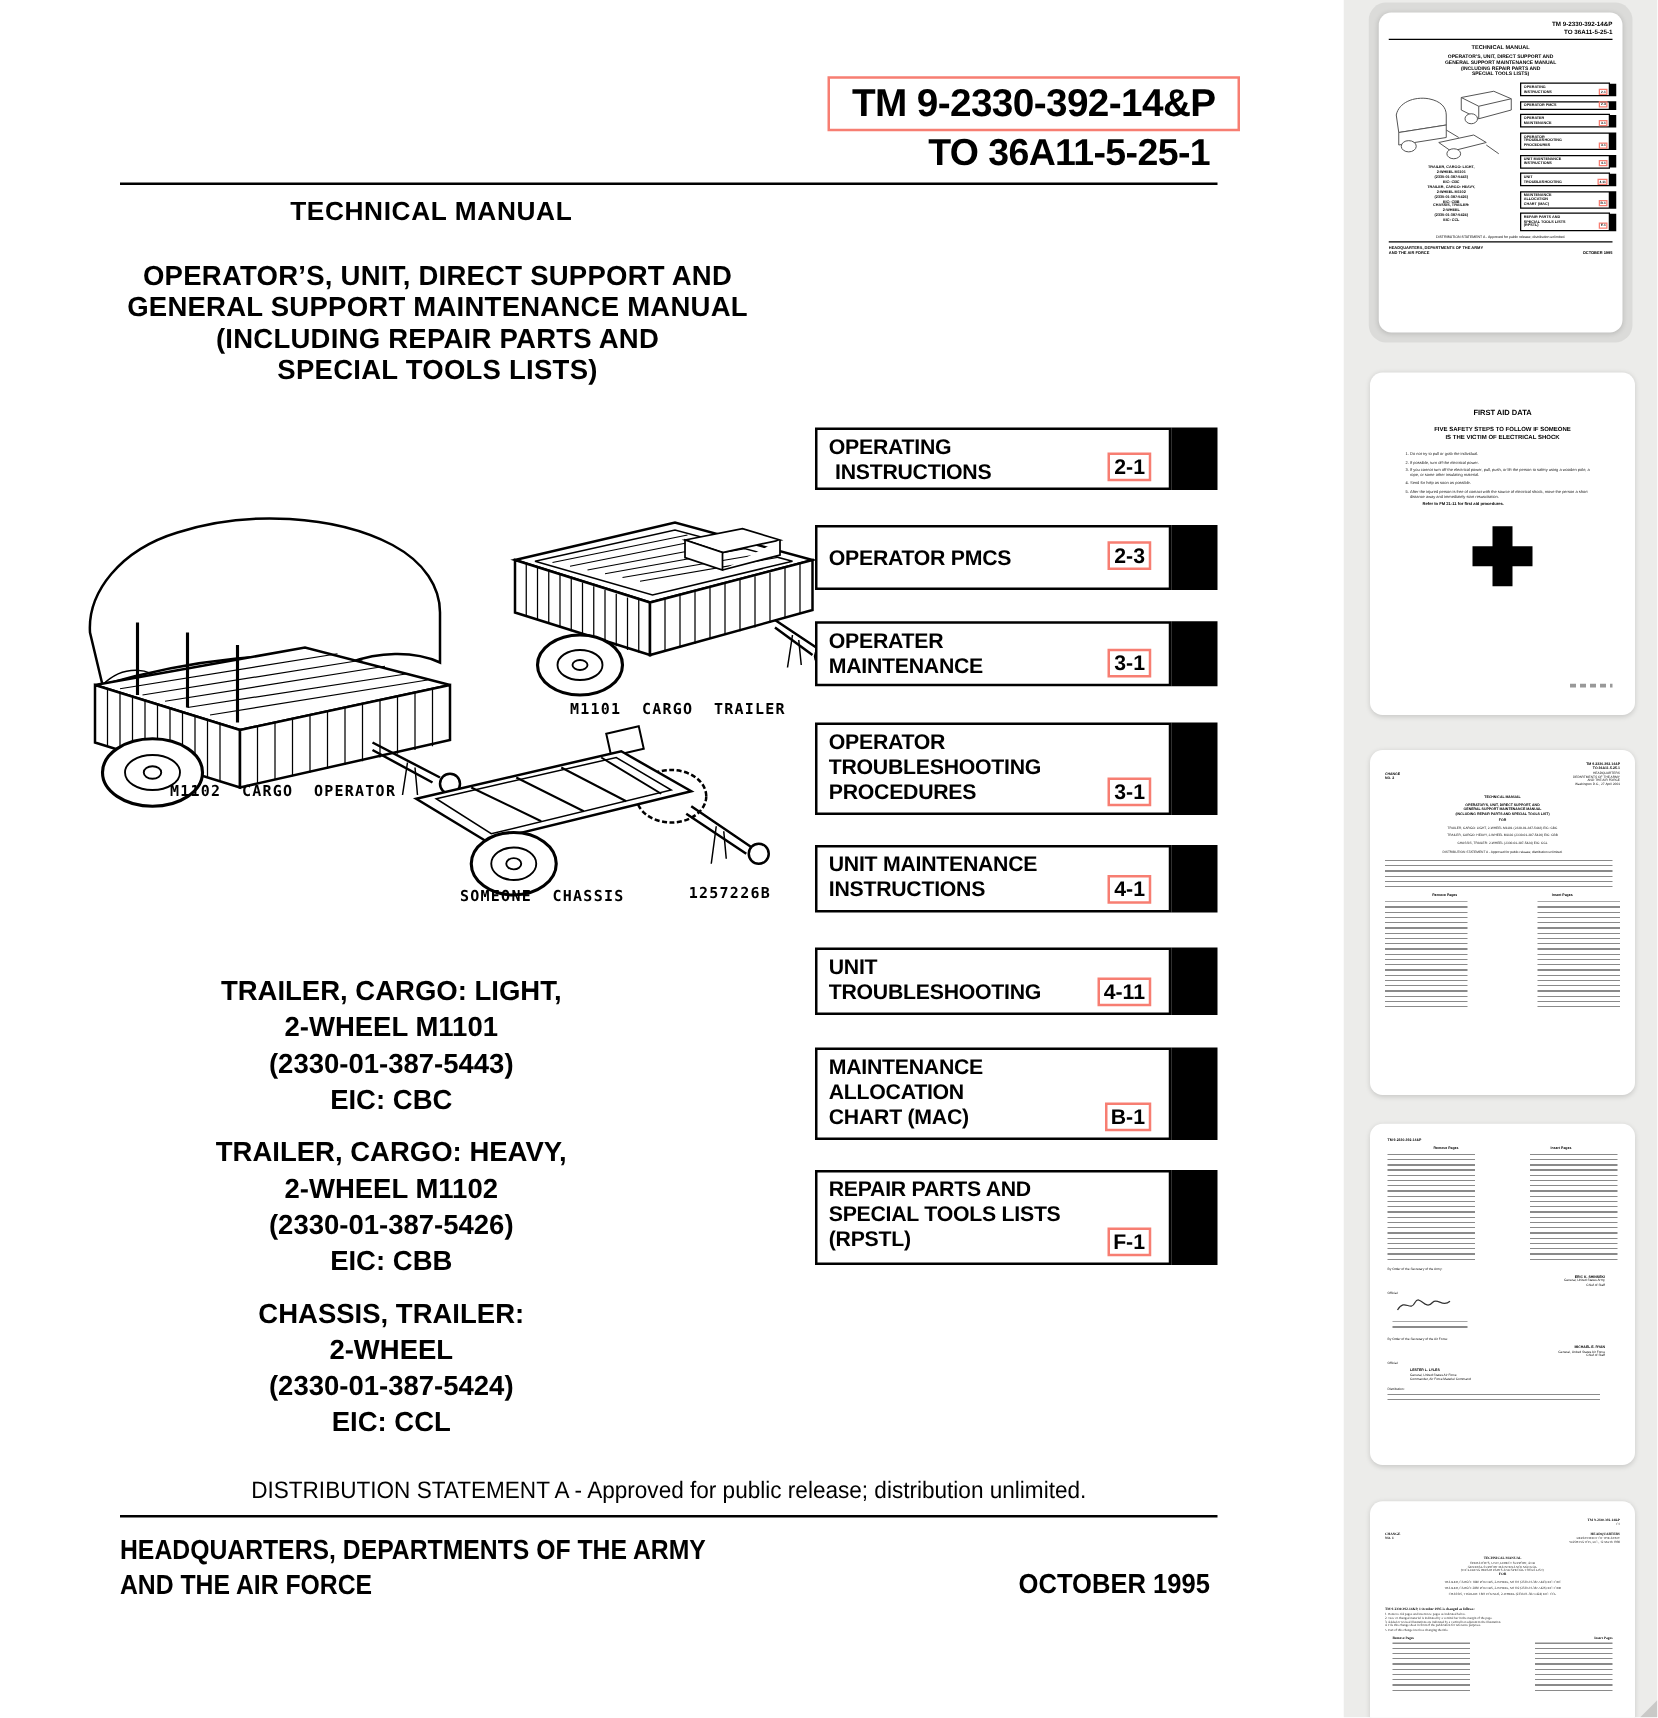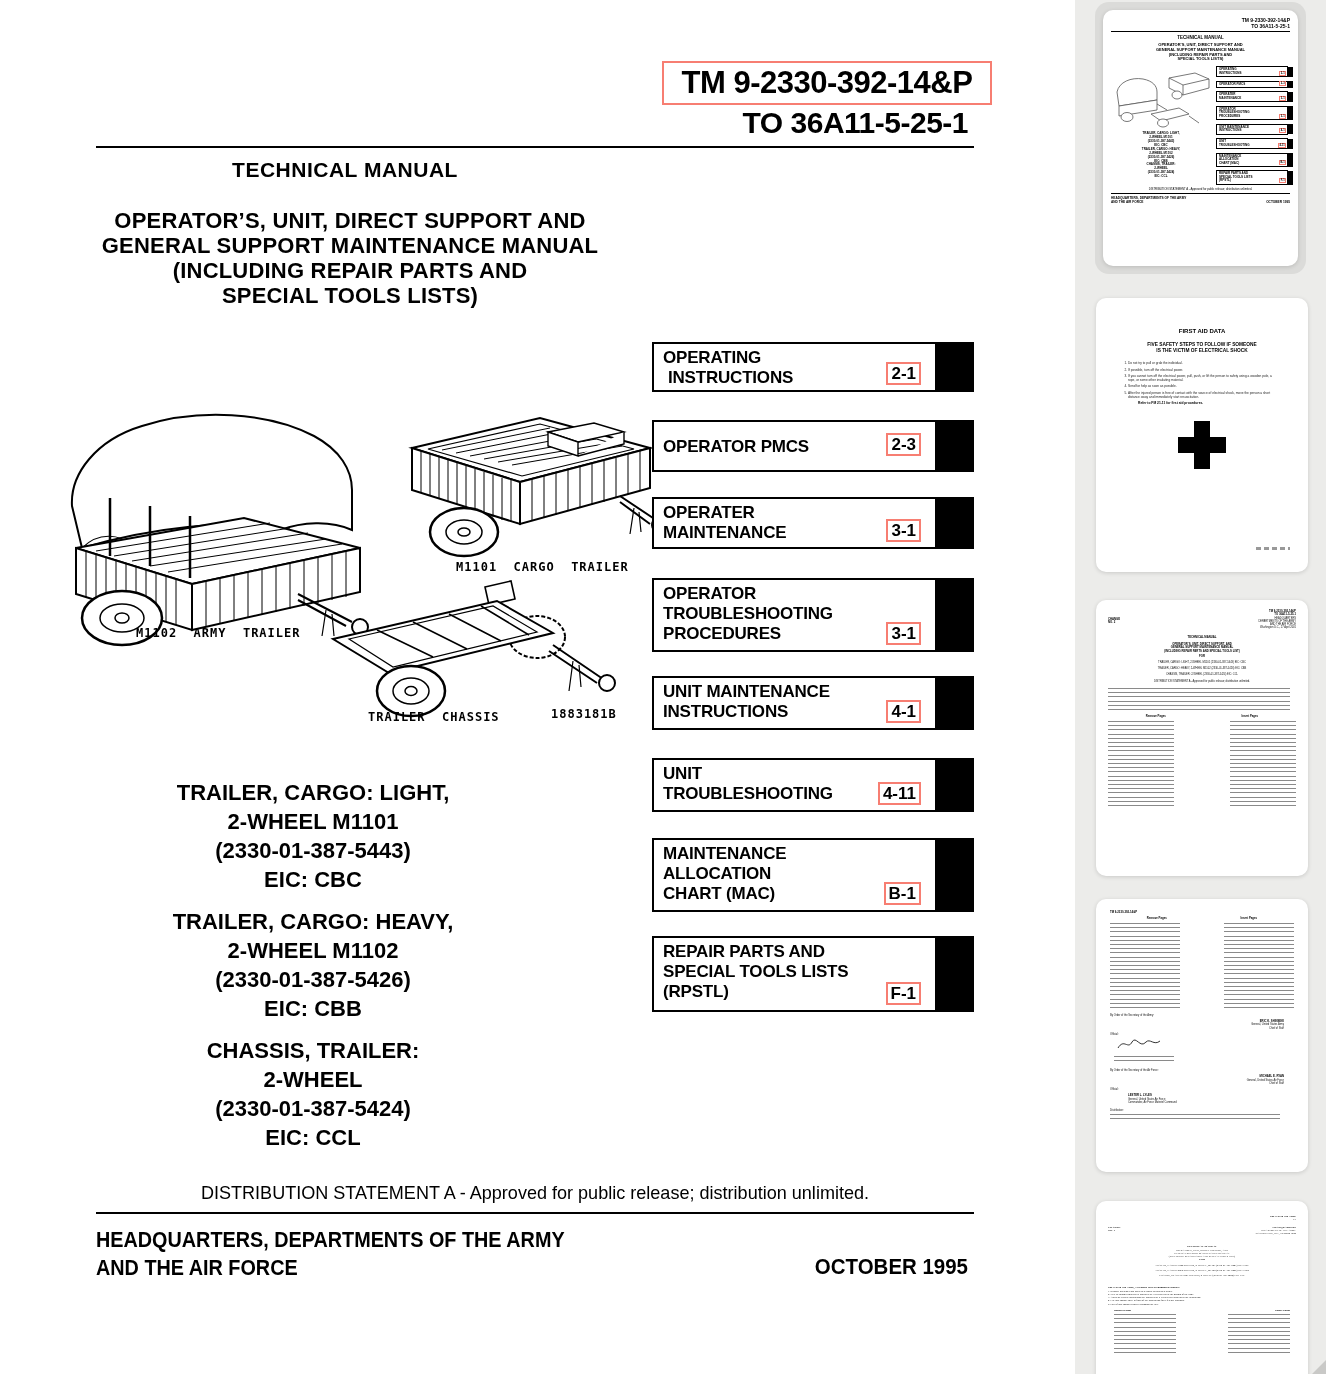--- a/index.html
+++ b/index.html
@@ -138,24 +138,24 @@
     <path d="M34,64 L178,31 L222,57 L78,92 Z" fill="none" stroke="#000" stroke-width="1.2"></path>
     <path d="M62,55 L118,82 M98,47 L152,74 M134,39 L186,66 M166,31 L214,60" stroke="#000" stroke-width="1.6"></path>
     <ellipse cx="96" cy="116" rx="34" ry="25" fill="#fff" stroke="#000" stroke-width="2.5"></ellipse>
     <ellipse cx="96" cy="116" rx="18" ry="13" fill="#fff" stroke="#000" stroke-width="1.5"></ellipse>
     <ellipse cx="96" cy="116" rx="6" ry="4.5" fill="#fff" stroke="#000" stroke-width="1.5"></ellipse>
     <path d="M238,70 L288,104 M234,76 L282,108" stroke="#000" stroke-width="2"></path>
     <circle cx="292" cy="108" r="8" fill="#fff" stroke="#000" stroke-width="2"></circle>
     <path d="M258,86 L254,116 M264,90 L266,112" stroke="#000" stroke-width="1.2"></path>
   </svg>
 
-  <div class="abs figlabel" style="left:136px;top:626px">M1102  ARMY  TRAILER</div>
+  <div class="abs figlabel" style="left:136px;top:626px">M1102  CARGO  OPERATOR</div>
   <div class="abs figlabel" style="left:456px;top:560px">M1101  CARGO  TRAILER</div>
-  <div class="abs figlabel" style="left:368px;top:710px">TRAILER  CHASSIS</div>
-  <div class="abs figlabel" style="left:551px;top:707px">1883181B</div>
+  <div class="abs figlabel" style="left:368px;top:710px">SOMEONE  CHASSIS</div>
+  <div class="abs figlabel" style="left:551px;top:707px">1257226B</div>
 
   <div class="chap" style="top:342px;height:50px">
     <div class="chap-tab"></div>
     <div class="chap-lines">
       <div>OPERATING</div>
       <div style="padding-left:5px">INSTRUCTIONS</div>
     </div>
     <div class="chap-page">2-1</div>
   </div>
 

